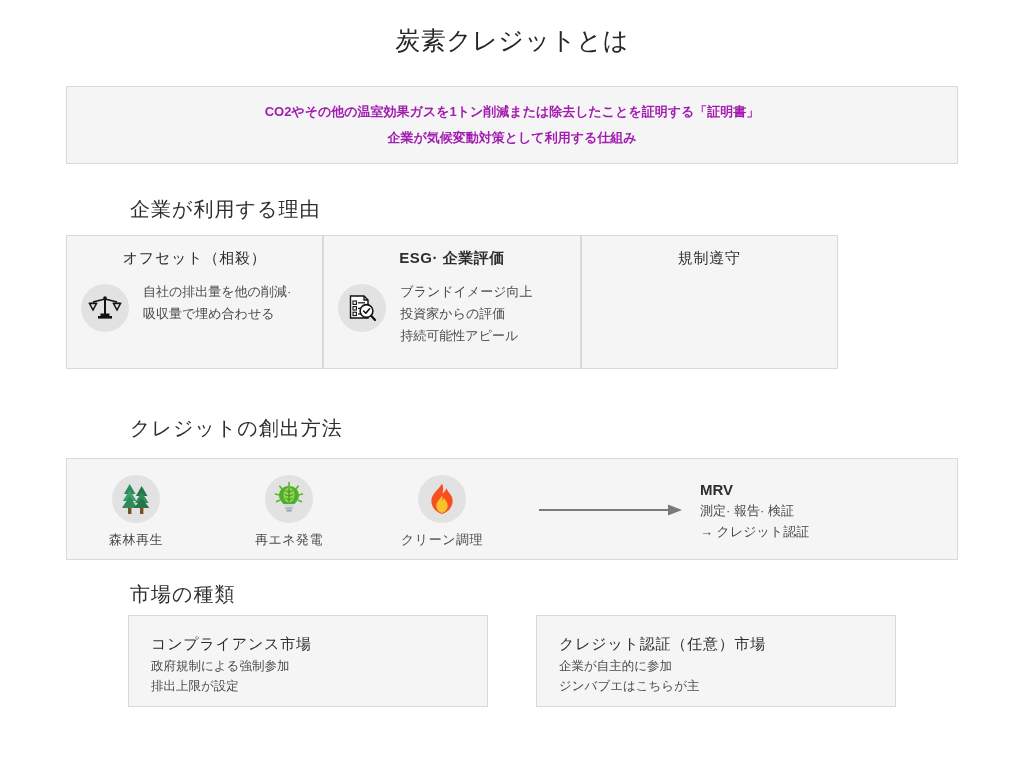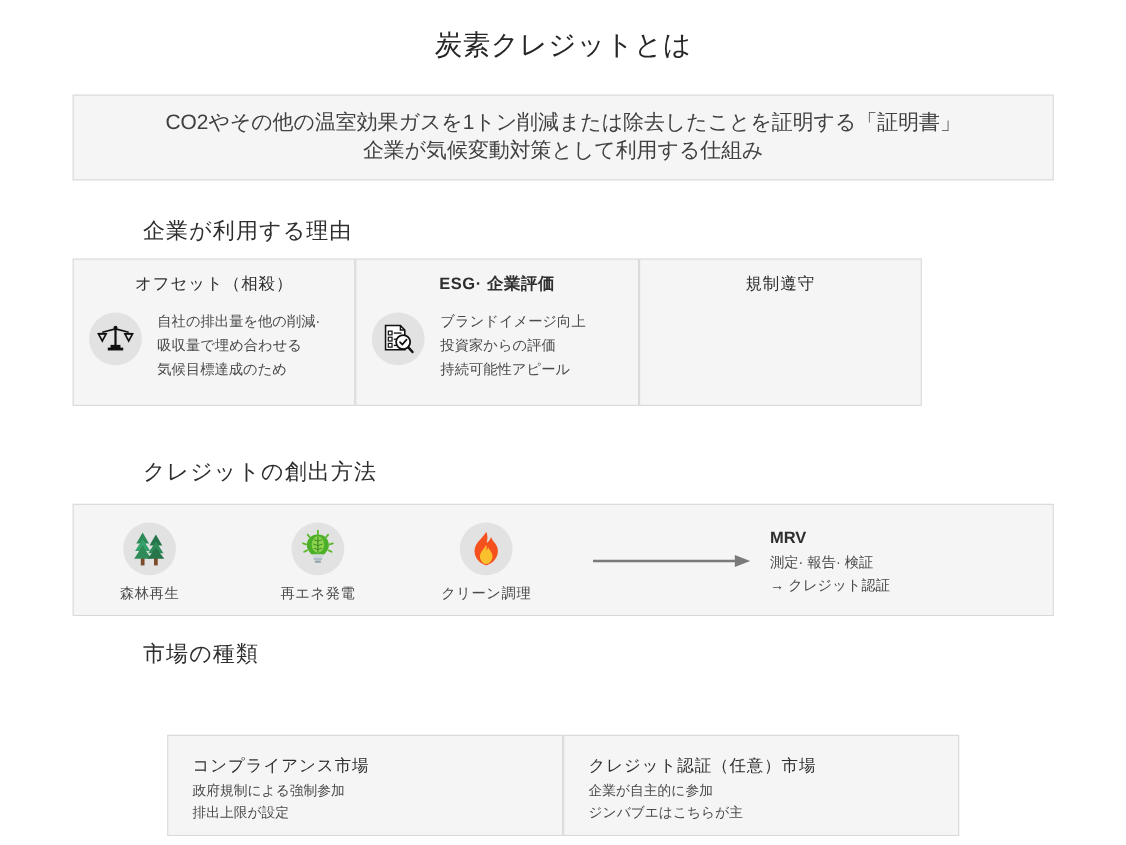--- a/index.html
+++ b/index.html
@@ -45,24 +45,25 @@
     height: 78px;
     background: #f5f5f5;
     border: 1px solid #d9d9d9;
     box-sizing: border-box;
     display: flex;
     flex-direction: column;
     align-items: center;
     justify-content: center;
   }
   .subtitle-line {
-    font-size: 19px;
-    color: #404040;
+    font-size: 13px;
+    color: #a21caf;
     line-height: 26px;
     white-space: nowrap;
+    font-weight: bold;
   }
 
   
   .section-heading {
     position: absolute;
     font-size: 20px;
     color: #2e2e2e;
     letter-spacing: 1px;
     font-weight: 400;
     white-space: nowrap;
@@ -191,25 +192,25 @@
     font-size: 13px;
     color: #4a4a4a;
     line-height: 21px;
     white-space: nowrap;
   }
 
   
   .markets-row {
     position: absolute;
     left: 128px;
-    top: 668px;
+    top: 615px;
     width: 768px;
     height: 80px;
     display: flex;
-    justify-content: center;
+    justify-content: space-between;
   }
   .market-card {
     width: 360px;
     height: 92px;
     background: #f5f5f5;
     border: 1px solid #d9d9d9;
     box-sizing: border-box;
     padding: 16px 0 0 22px;
   }
   .market-title {
@@ -255,21 +256,20 @@
             <path d="M17 8 L29 11" stroke="#111" stroke-width="1.5" fill="none"></path>
             <path d="M1.5 12.5 L8.5 12.5 L5 19 Z" fill="none" stroke="#111" stroke-width="1.5"></path>
             <path d="M25.5 12.5 L32.5 12.5 L29 19 Z" fill="none" stroke="#111" stroke-width="1.5"></path>
             <rect x="1.5" y="11.6" width="7" height="1.3" fill="#111"></rect>
             <rect x="25.5" y="11.6" width="7" height="1.3" fill="#111"></rect>
           </svg>
         </div>
         <div class="reason-lines">
           <div class="reason-line">自社の排出量を他の削減·</div>
           <div class="reason-line">吸収量で埋め合わせる</div>
-          <div class="reason-line">気候目標達成のため</div>
         </div>
       </div>
     </div>
 
     <div class="reason-card">
       <div class="reason-card-title bold">ESG·  企業評価</div>
       <div class="reason-body">
         <div class="icon-circle">
           <svg width="34" height="34" viewBox="0 0 34 34">
             <path d="M5.5 5 L19 5 L23 9 L23 27 L5.5 27 Z" fill="#fff" stroke="#111" stroke-width="1.4"></path>

